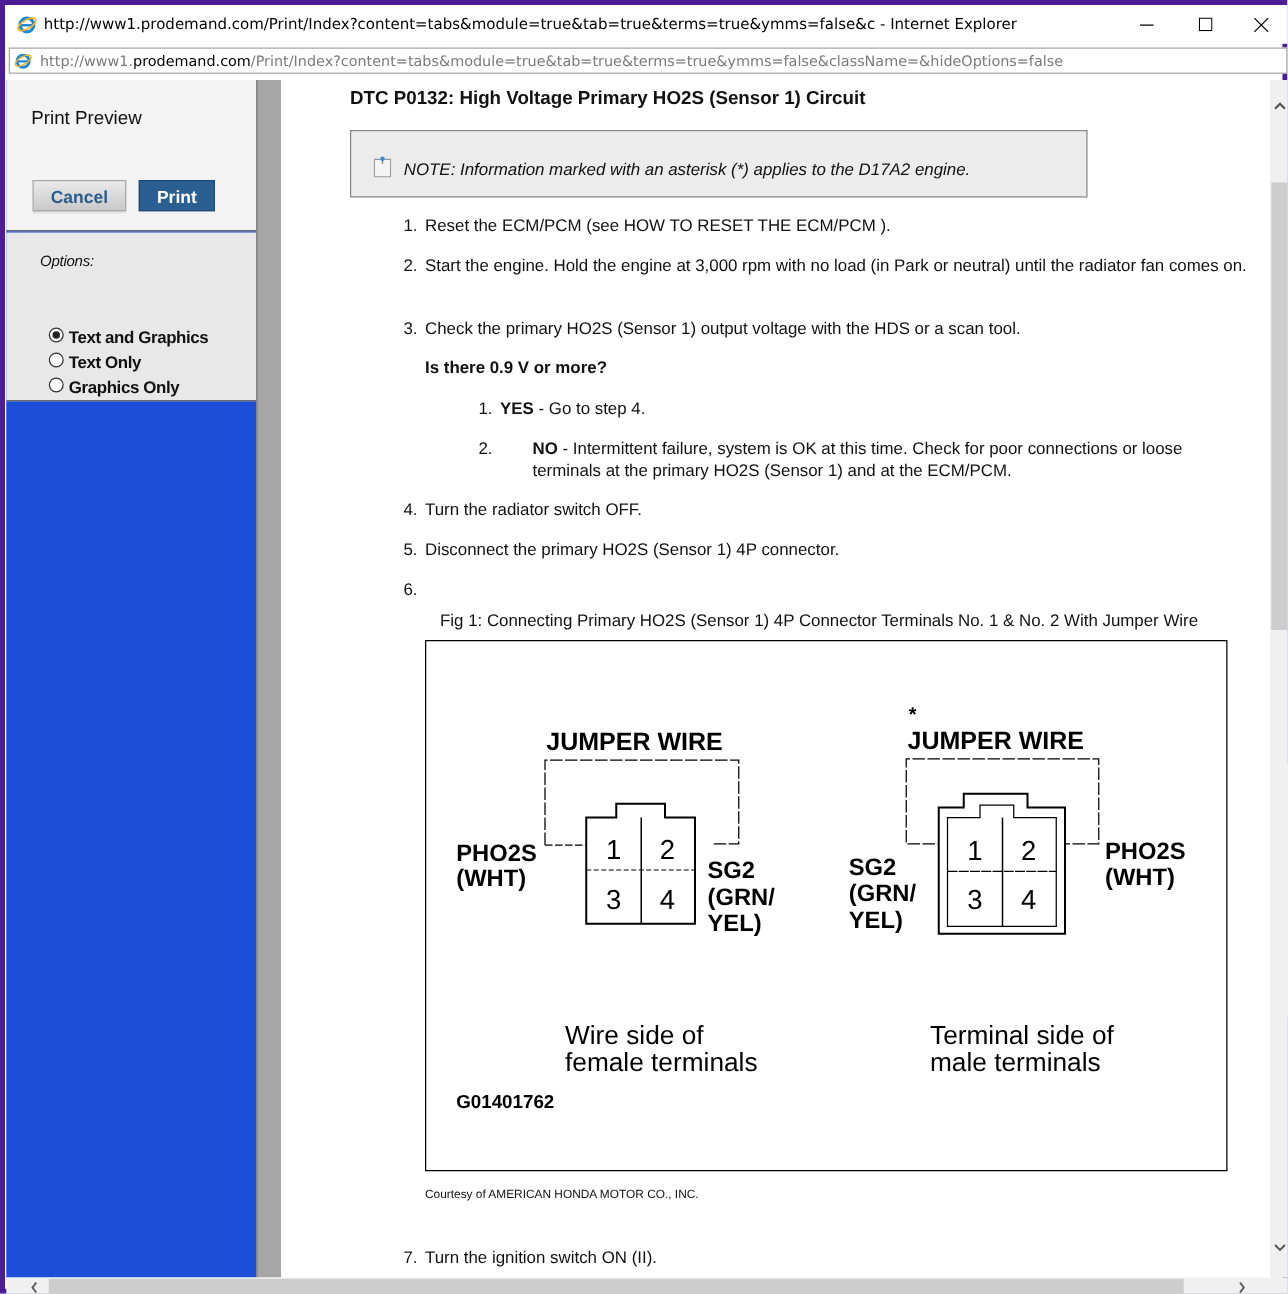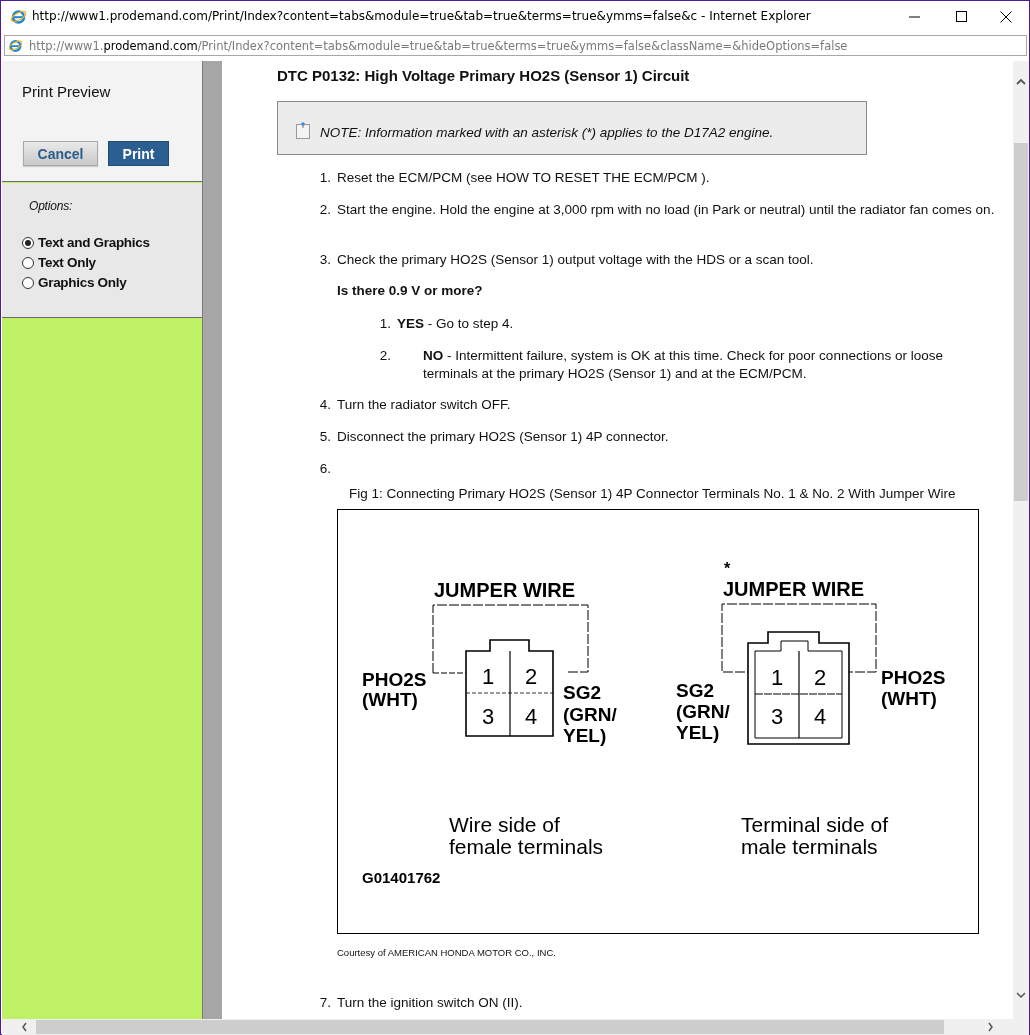--- a/index.html
+++ b/index.html
@@ -1,45 +1,45 @@
 <!DOCTYPE html>
 <html><head>
 <meta charset="utf-8">
 <style>
   * { box-sizing: border-box; margin: 0; padding: 0; }
   html, body { width: 1030px; height: 1035px; overflow: hidden; background: #ffffff; }
   body { font-family: "Liberation Sans", sans-serif; color: #000; position: relative; }
 
-  .window { position: absolute; left: 0; top: 0; width: 1030px; height: 1035px; border: 1px solid #4c1d95; background: #fff; }
+  .window { position: absolute; left: 0; top: 0; width: 1030px; height: 1035px; border: 4px solid #4c1d95; background: #fff; }
 
   
   .titlebar { position: absolute; left: 0; top: 0; width: 1028px; height: 31px; background: #fff; display: flex; align-items: center; }
   .titlebar .ie-icon { position: absolute; left: 9px; top: 7px; width: 17px; height: 17px; }
   .titlebar .title-text { position: absolute; left: 31px; top: 8px; font-family: "DejaVu Sans", sans-serif; font-size: 12px; color: #000; white-space: nowrap; }
   .win-btn { position: absolute; top: 0; width: 46px; height: 31px; display: flex; align-items: center; justify-content: center; cursor: default; }
   .win-btn.min { left: 890px; }
   .win-btn.max { left: 937px; }
   .win-btn.close { left: 982px; }
 
   
   .addressbar { position: absolute; left: 3px; top: 34px; width: 1023px; height: 21px; border: 1px solid #a8a8a8; background: #fff; }
   .addressbar .ie-icon { position: absolute; left: 3px; top: 2px; width: 15px; height: 15px; }
   .addressbar .url { position: absolute; left: 24px; top: 3px; font-family: "DejaVu Sans", sans-serif; font-size: 11.5px; color: #7a7a7a; white-space: nowrap; }
   .addressbar .url b { color: #000; font-weight: normal; }
 
   
-  .left-panel { position: absolute; left: 1px; top: 60px; width: 200px; height: 958px; background: #bef264; }
+  .left-panel { position: absolute; left: 1px; top: 60px; width: 200px; height: 958px; background: #1d4ed8; }
   .panel-top { position: absolute; left: 0; top: 0; width: 200px; height: 121px; background: #f3f3f3; border-bottom: 1px solid #6b6b6b; }
   .panel-title { position: absolute; left: 20px; top: 22px; font-size: 15px; color: #111; }
   .btn { position: absolute; top: 80px; height: 25px; font-size: 14px; font-weight: bold; display: flex; align-items: center; justify-content: center; cursor: pointer; }
   .btn-cancel { left: 21px; width: 75px; background: linear-gradient(#eaeaea, #c9c9c9); border: 1px solid #a9a9a9; color: #2c5c8c; box-shadow: 0 1px 1px rgba(0,0,0,0.15); }
   .btn-print { left: 106px; width: 61px; background: #2b5f91; border: 1px solid #1f4a75; color: #fff; }
   .panel-options { position: absolute; left: 0; top: 122px; width: 200px; height: 135px; background: #e8e8e8; border-bottom: 1px solid #6b6b6b; }
   .options-label { position: absolute; left: 27px; top: 16px; font-size: 12px; color: #111; letter-spacing: -0.2px; font-style: italic; }
-  .radio-row { position: absolute; left: 20px; display: flex; align-items: center; cursor: pointer; }
+  .radio-row { position: absolute; left: 34px; display: flex; align-items: flex-start; cursor: pointer; margin-top: 24px; }
   .radio { width: 12px; height: 12px; border: 1px solid #333; border-radius: 50%; background: #fff; position: relative; margin-right: 4px; }
   .radio.checked::after { content: ""; position: absolute; left: 2px; top: 2px; width: 6px; height: 6px; border-radius: 50%; background: #222; }
   .radio-label { font-size: 13.5px; font-weight: bold; color: #111; letter-spacing: -0.3px; }
 
   
   .gutter { position: absolute; left: 201px; top: 60px; width: 20px; height: 958px; background: #a6a6a6; border-left: 1px solid #7a7a7a; }
 
   
   .content { position: absolute; left: 221px; top: 60px; width: 791px; height: 958px; background: #fff; overflow: hidden; }
   .doc-title { position: absolute; left: 55px; top: 6px; font-size: 15px; font-weight: bold; color: #111; white-space: nowrap; }

